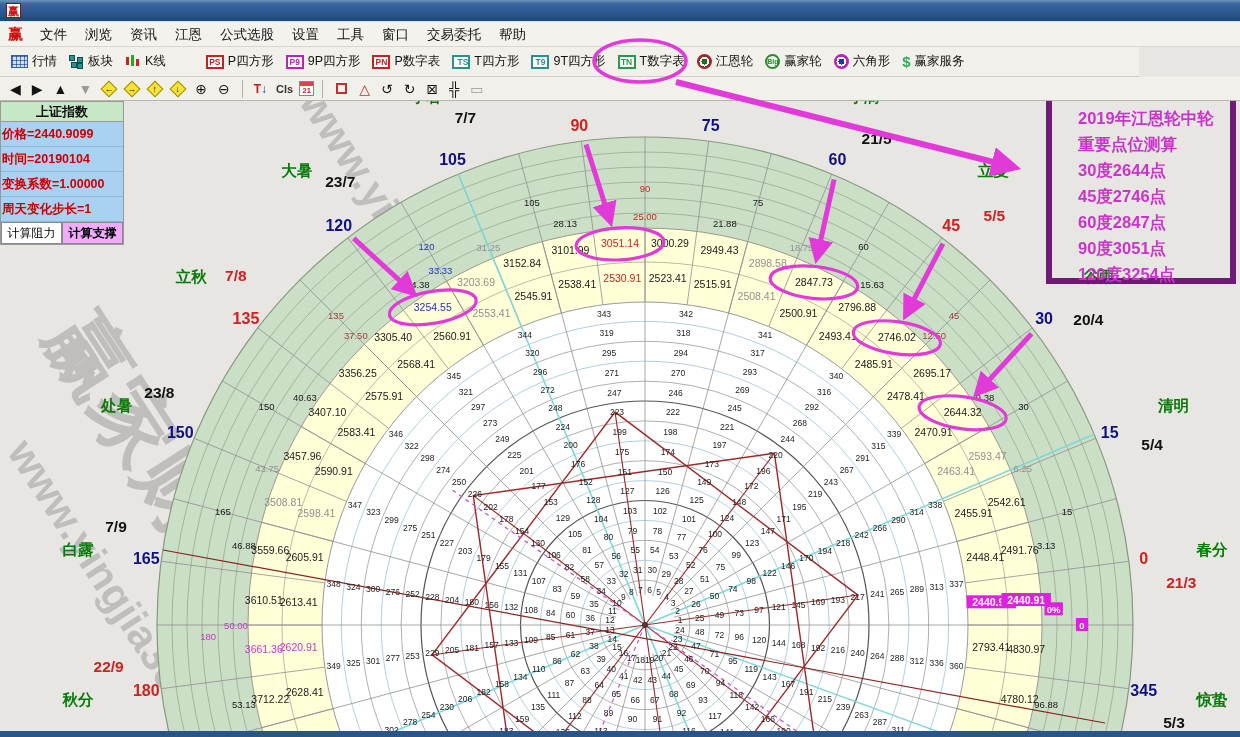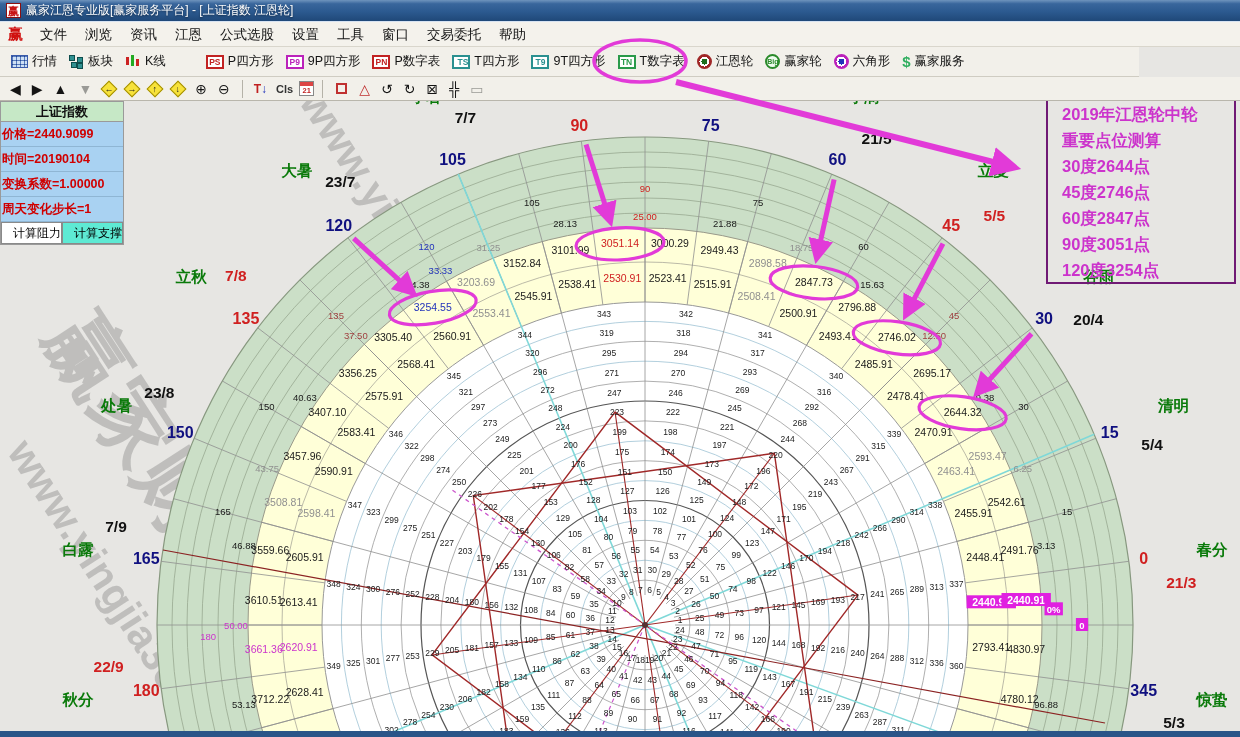--- a/index.html
+++ b/index.html
@@ -62,38 +62,37 @@
 
   .watermark { position:absolute; color:rgba(125,125,125,0.38); font-weight:bold; transform-origin:0 0; white-space:nowrap; pointer-events:none; }
 
   
   .info-panel { position:absolute; left:0; top:0; width:124px; border:1px solid #9a9a9a; background:#dcdcdc; z-index:5; }
   .ip-header { background:#c6e8c6; color:#111; font-size:13px; font-weight:bold; text-align:center;
     height:20px; line-height:20px; border-bottom:1px solid #9a9a9a; }
   .ip-row { background:#a9d2f2; color:#d00000; font-weight:bold; font-size:12.5px; height:25px; line-height:25px;
     border-bottom:1px solid #8fb6d4; white-space:nowrap; overflow:hidden; padding-left:1px; }
   .ip-btns { display:flex; }
-  .ip-btn { flex:1; height:22px; font-size:12px; line-height:20px; text-align:right; border:1px solid #8a8a8a; cursor:default; }
+  .ip-btn { flex:1; height:22px; font-size:12px; line-height:20px; text-align:center; border:1px solid #8a8a8a; cursor:default; }
   .ip-btn.b0 { background:#ffffff; }
-  .ip-btn.b1 { background:#5eead4; }
+  .ip-btn.b1 { background:#f0abfc;font-weight:bold; }
 
   
-  .anno-box { position:absolute; border:2px solid #701a75; z-index:6; padding:12px 6px 0 14px; }
+  .anno-box { position:absolute; border:6px solid #701a75; z-index:6; padding:12px 6px 0 26px; }
   .anno-line { color:#cc33cc; font-size:16.5px; font-weight:bold; line-height:26px; white-space:nowrap; }
 
   #overlay-svg { position:absolute; left:0; top:0; z-index:8; pointer-events:none; }
   .statusbar { position:absolute; left:0; top:731px; width:1240px; height:6px; background:#2a5588; }
 </style>
 </head>
 <body>
 
 <div id="app">
   <div class="titlebar">
     <div class="app-icon">赢</div>
-    <div class="title-text">赢家江恩专业版[赢家服务平台] - [上证指数 江恩轮]</div>
   </div>
 
   <div class="menubar">
     <span class="logo">赢</span>
     <span id="menu-items"><span class="menu-item">文件</span><span class="menu-item">浏览</span><span class="menu-item">资讯</span><span class="menu-item">江恩</span><span class="menu-item">公式选股</span><span class="menu-item">设置</span><span class="menu-item">工具</span><span class="menu-item">窗口</span><span class="menu-item">交易委托</span><span class="menu-item">帮助</span></span>
   </div>
 
   <div class="toolbar1" id="toolbar-main">
       <div class="tb-btn">
         <span class="icon-grid"></span>

